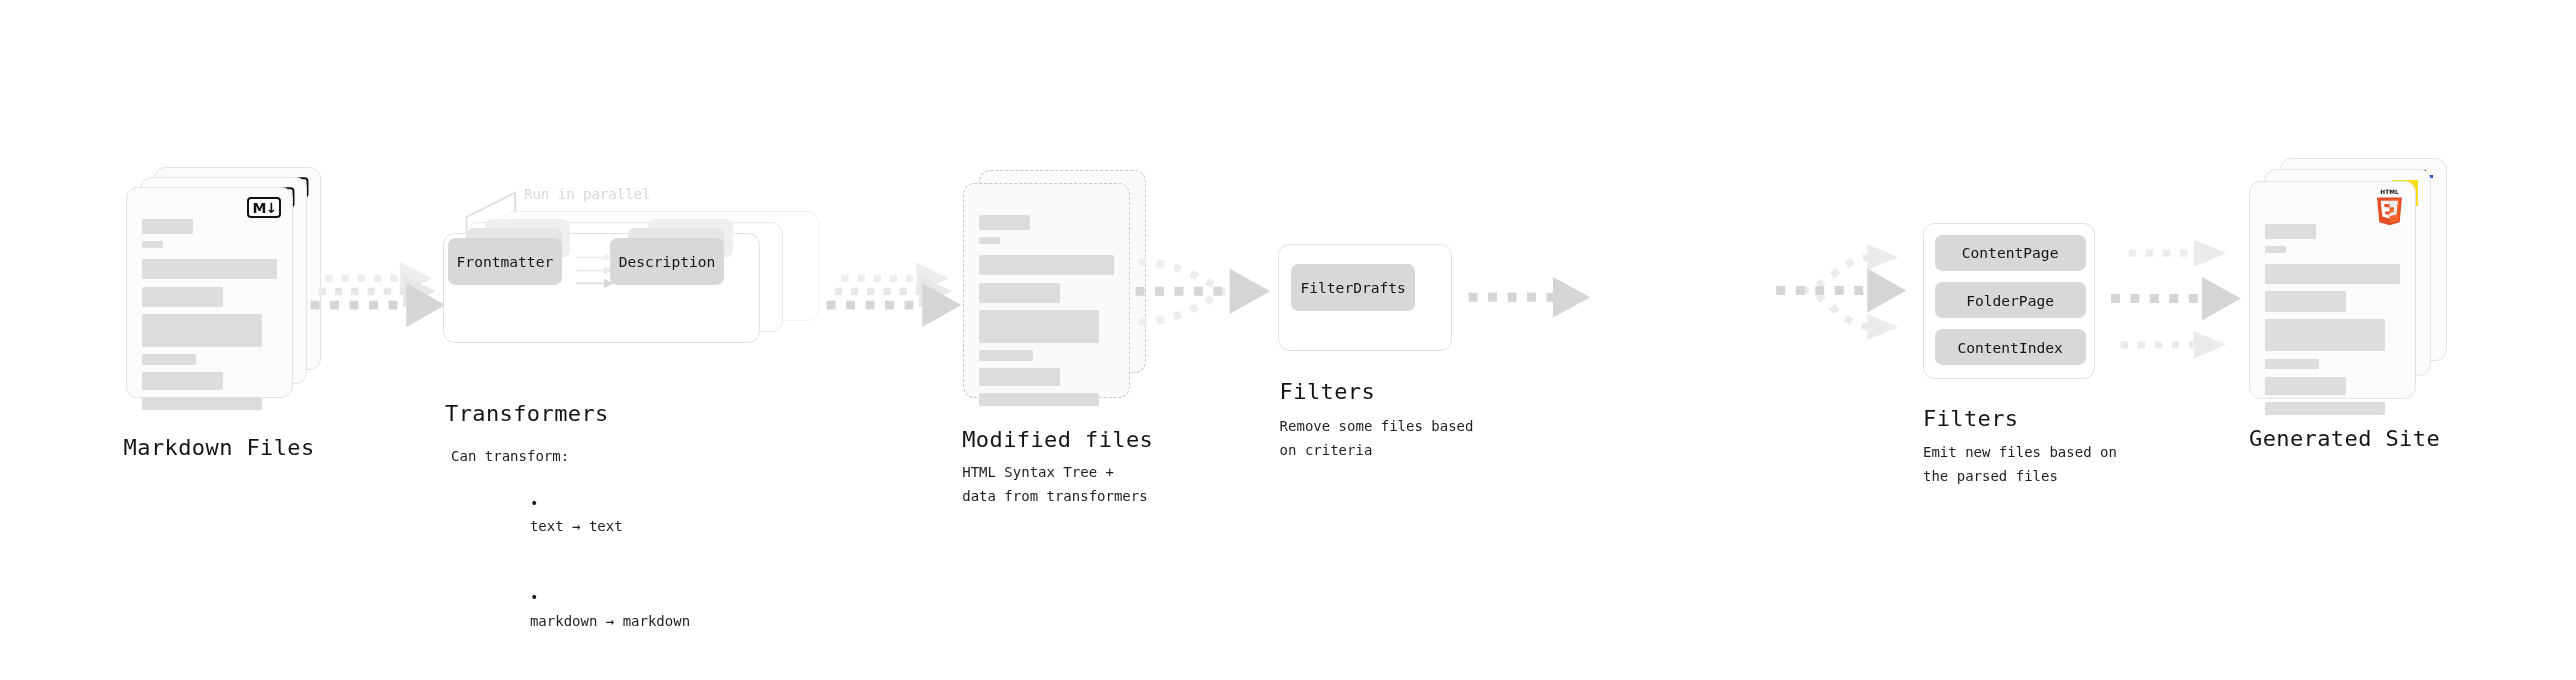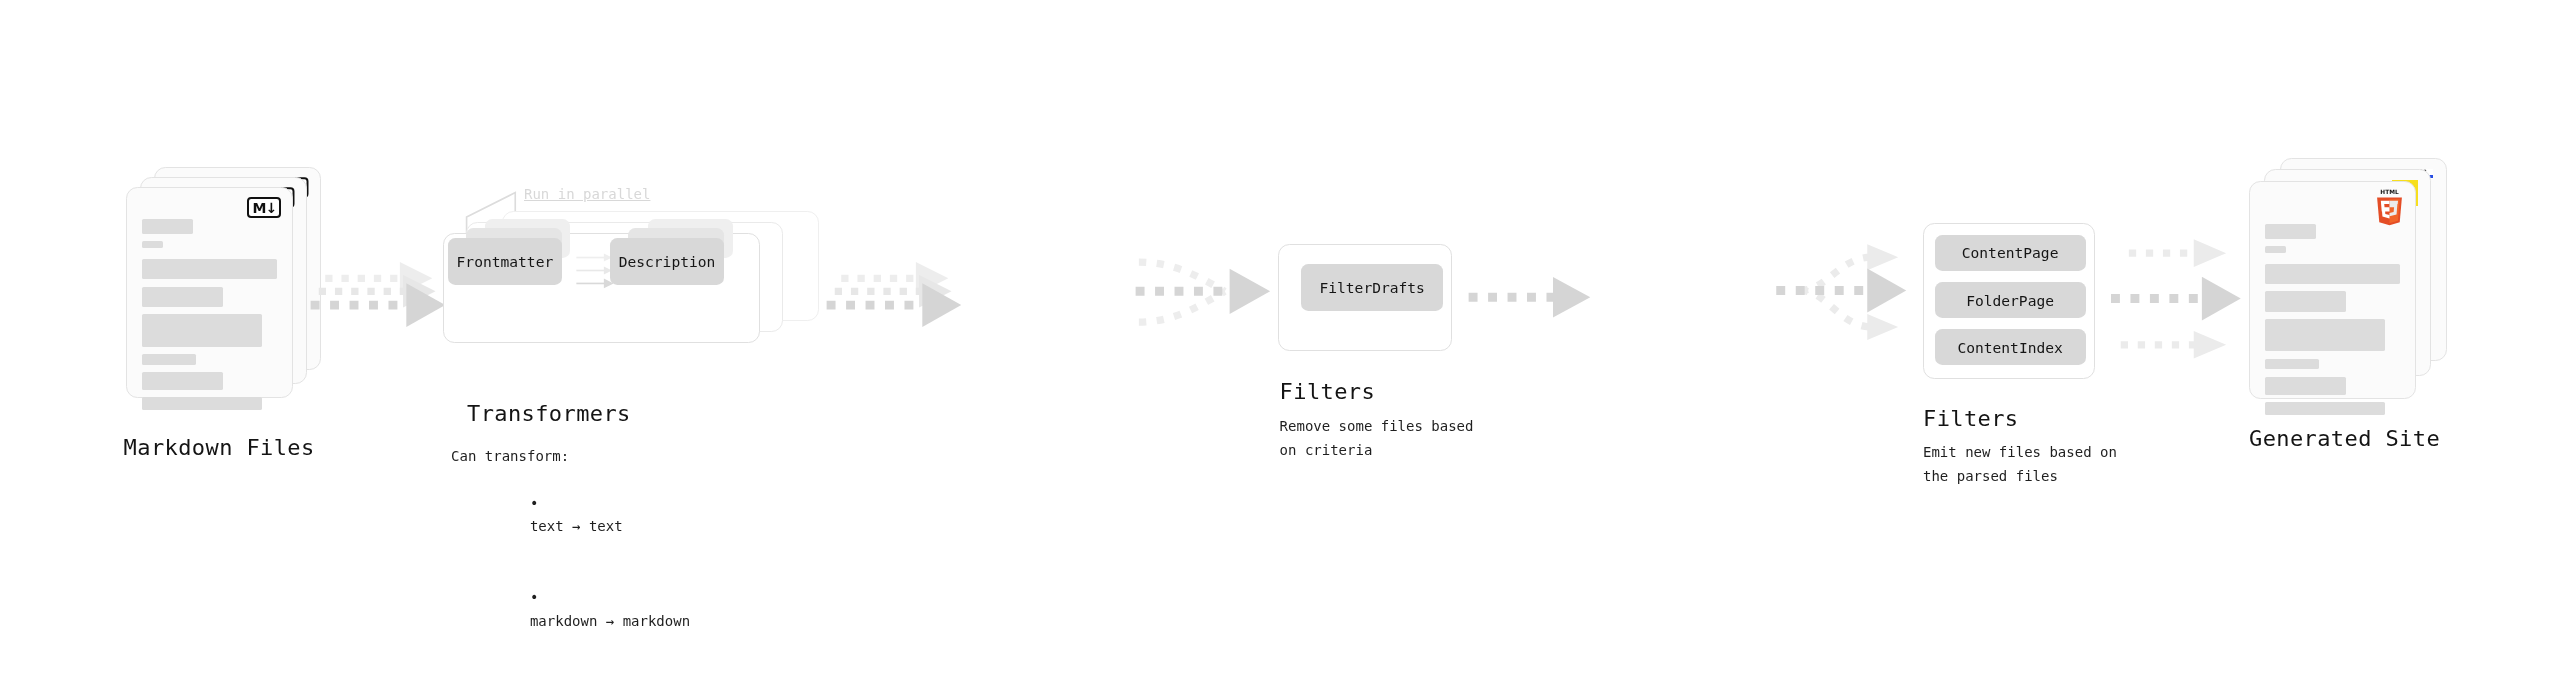--- a/index.html
+++ b/index.html
@@ -194,21 +194,21 @@
       </g>
       <polygon points="120,48 168,75 120,102" fill="#d5d5d5"></polygon>
     </svg>
   </div>
 
   <div class="stage" style="left:443px; top:191px;">
 
     <svg class="abs-svg" width="244" height="73" style="left:19.5px; top:0px;" viewBox="0 0 300 90">
       <path d="M4 58 L4 32 L64 2 L64 44" stroke="#dcdcdc" stroke-width="2" fill="none"></path>
     </svg>
-    <div class="parallel-label" style="left:81px; top:-4.9px;text-decoration:underline;">Run in parallel</div>
+    <div class="parallel-label" style="left:81px; top:-4.9px;">Run in parallel</div>
 
     <div class="groupbox" style="left:59px; top:19.5px; width:317px; height:110px; border-color:#efefef;"></div>
     <div class="groupbox" style="left:23px; top:31px; width:317px; height:110px; border-color:#eaeaea;"></div>
     <div class="groupbox" style="left:0px; top:42px; width:317px; height:110px; border-color:#e0e0e0;">
 
       <svg class="abs-svg" width="106" height="81" style="left:132px; top:13px;" viewBox="0 0 130 100">
         <g fill="none" stroke-width="2">
           <line x1="0" y1="13" x2="36" y2="13" stroke="#eeeeee"></line>
           <polygon points="34,8 44,13 34,18" fill="#eeeeee"></polygon>
           <line x1="0" y1="29" x2="36" y2="29" stroke="#e8e8e8"></line>
@@ -220,21 +220,21 @@
     </div>
 
     <div class="chip" style="left:42px; top:28px; width:85px; height:39px; background:#efefef; color:transparent;">.</div>
     <div class="chip" style="left:23px; top:37px; width:96px; height:42px; background:#e5e5e5; color:transparent;">.</div>
     <div class="chip" style="left:4.9px; top:47px; width:114px; height:47px;">Frontmatter</div>
 
     <div class="chip" style="left:205px; top:28px; width:85px; height:39px; background:#efefef; color:transparent;">.</div>
     <div class="chip" style="left:185px; top:37px; width:96px; height:42px; background:#e5e5e5; color:transparent;">.</div>
     <div class="chip" style="left:167px; top:47px; width:114px; height:47px;">Description</div>
 
-    <div class="stage-title" style="position:absolute; left:24px; top:210px;">Transformers</div>
+    <div class="stage-title" style="position:absolute; left:2px; top:210px;">Transformers</div>
 
     <div class="stage-desc" style="position:absolute; left:8.1px; top:254px;">Can transform:</div>
 
     <div style="position:absolute; left:19.5px; top:277px;">
       <div class="stage-desc">
         <span>•</span>
         <span>text → text</span>
       </div>
       <div class="stage-desc">
         <span>•</span>
@@ -257,37 +257,57 @@
         <line x1="12" y1="58" x2="122" y2="58"></line>
       </g>
       <polygon points="116,38 156,58 116,78" fill="#e7e7e7"></polygon>
       <g stroke="#d5d5d5" stroke-width="11" stroke-dasharray="11 13" fill="none">
         <line x1="2" y1="75" x2="126" y2="75"></line>
       </g>
       <polygon points="120,48 168,75 120,102" fill="#d5d5d5"></polygon>
     </svg>
   </div>
 
+  <div class="stage" style="left:963px; top:167px;">
+    <div class="doc-stack" style="width:187px;height:236px;">
+      <div class="doc dashed" style="left:16.3px; top:3.3px; height:203px;"></div>
+      <div class="doc dashed" style="left:0px; top:16.3px; height:215px;">
+        <div class="doc-skel">
+          <div class="skel" style="width:51px;height:14.6px;"></div>
+          <div class="skel" style="width:21px;height:7.3px;margin-bottom:10.6px;"></div>
+          <div class="skel" style="width:135px;height:20.3px;"></div>
+          <div class="skel" style="width:81px;height:20.3px;"></div>
+          <div class="skel" style="width:120px;height:32.5px;"></div>
+          <div class="skel" style="width:54px;height:10.6px;"></div>
+          <div class="skel" style="width:81px;height:18px;"></div>
+          <div class="skel" style="width:120px;height:13px;"></div>
+        </div>
+      </div>
+    </div>
+    <div class="stage-title" style="position:absolute; left:-0.8px; top:260px;">Modified files</div>
+    <div class="stage-desc" style="position:absolute; left:-0.8px; top:294px;">HTML Syntax Tree +
+data from transformers</div>
+  </div>
 
   <div class="stage" style="left:1134px; top:244px;">
     <svg width="154" height="106" viewBox="0 0 190 130">
       <g fill="none" stroke-width="9" stroke-dasharray="9 13" stroke="#ededed">
         <path d="M6 22 C 50 22, 80 40, 112 58"></path>
         <path d="M6 96 C 50 96, 80 76, 112 58"></path>
       </g>
       <g fill="none" stroke-width="11" stroke-dasharray="11 13" stroke="#d5d5d5">
         <line x1="2" y1="58" x2="122" y2="58"></line>
       </g>
       <polygon points="118,30 168,58 118,86" fill="#d5d5d5"></polygon>
     </svg>
   </div>
 
   <div class="stage" style="left:1278px; top:244px;">
     <div class="groupbox" style="left:0px; top:0px; width:174px; height:107px;">
-      <div class="chip" style="left:12.2px; top:18.7px; width:142px; height:47px;margin-left:10px;">FilterDrafts</div>
+      <div class="chip" style="left:12.2px; top:18.7px; width:124px; height:47px;">FilterDrafts</div>
     </div>
     <div class="stage-title" style="position:absolute; left:1.6px; top:135px;">Filters</div>
     <div class="stage-desc" style="position:absolute; left:1.6px; top:171px;">Remove some files based
 on criteria</div>
   </div>
 
   <div class="stage" style="left:1467px; top:276px;">
     <svg width="146" height="49" viewBox="0 0 180 60">
       <g stroke="#d5d5d5" stroke-width="11" stroke-dasharray="11 13" fill="none">
         <line x1="2" y1="26" x2="112" y2="26"></line>

